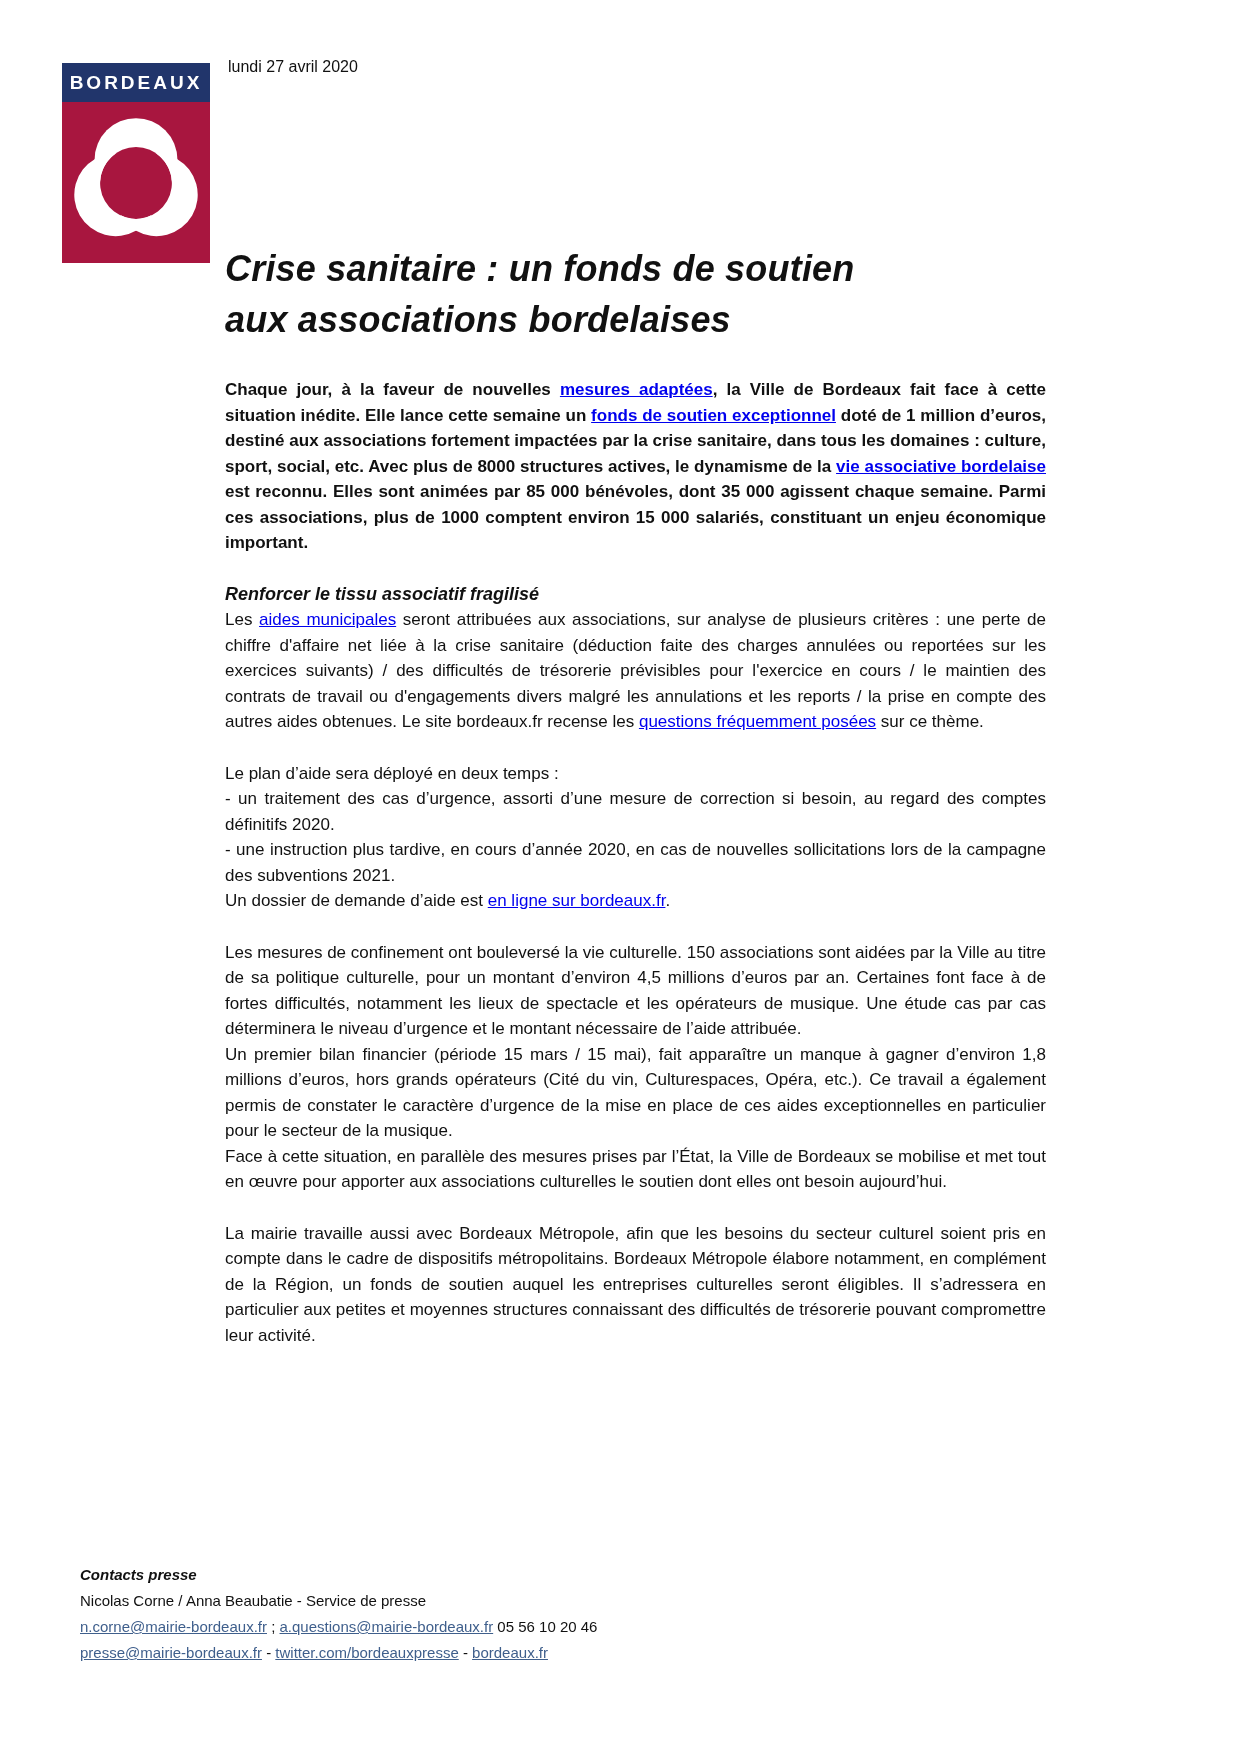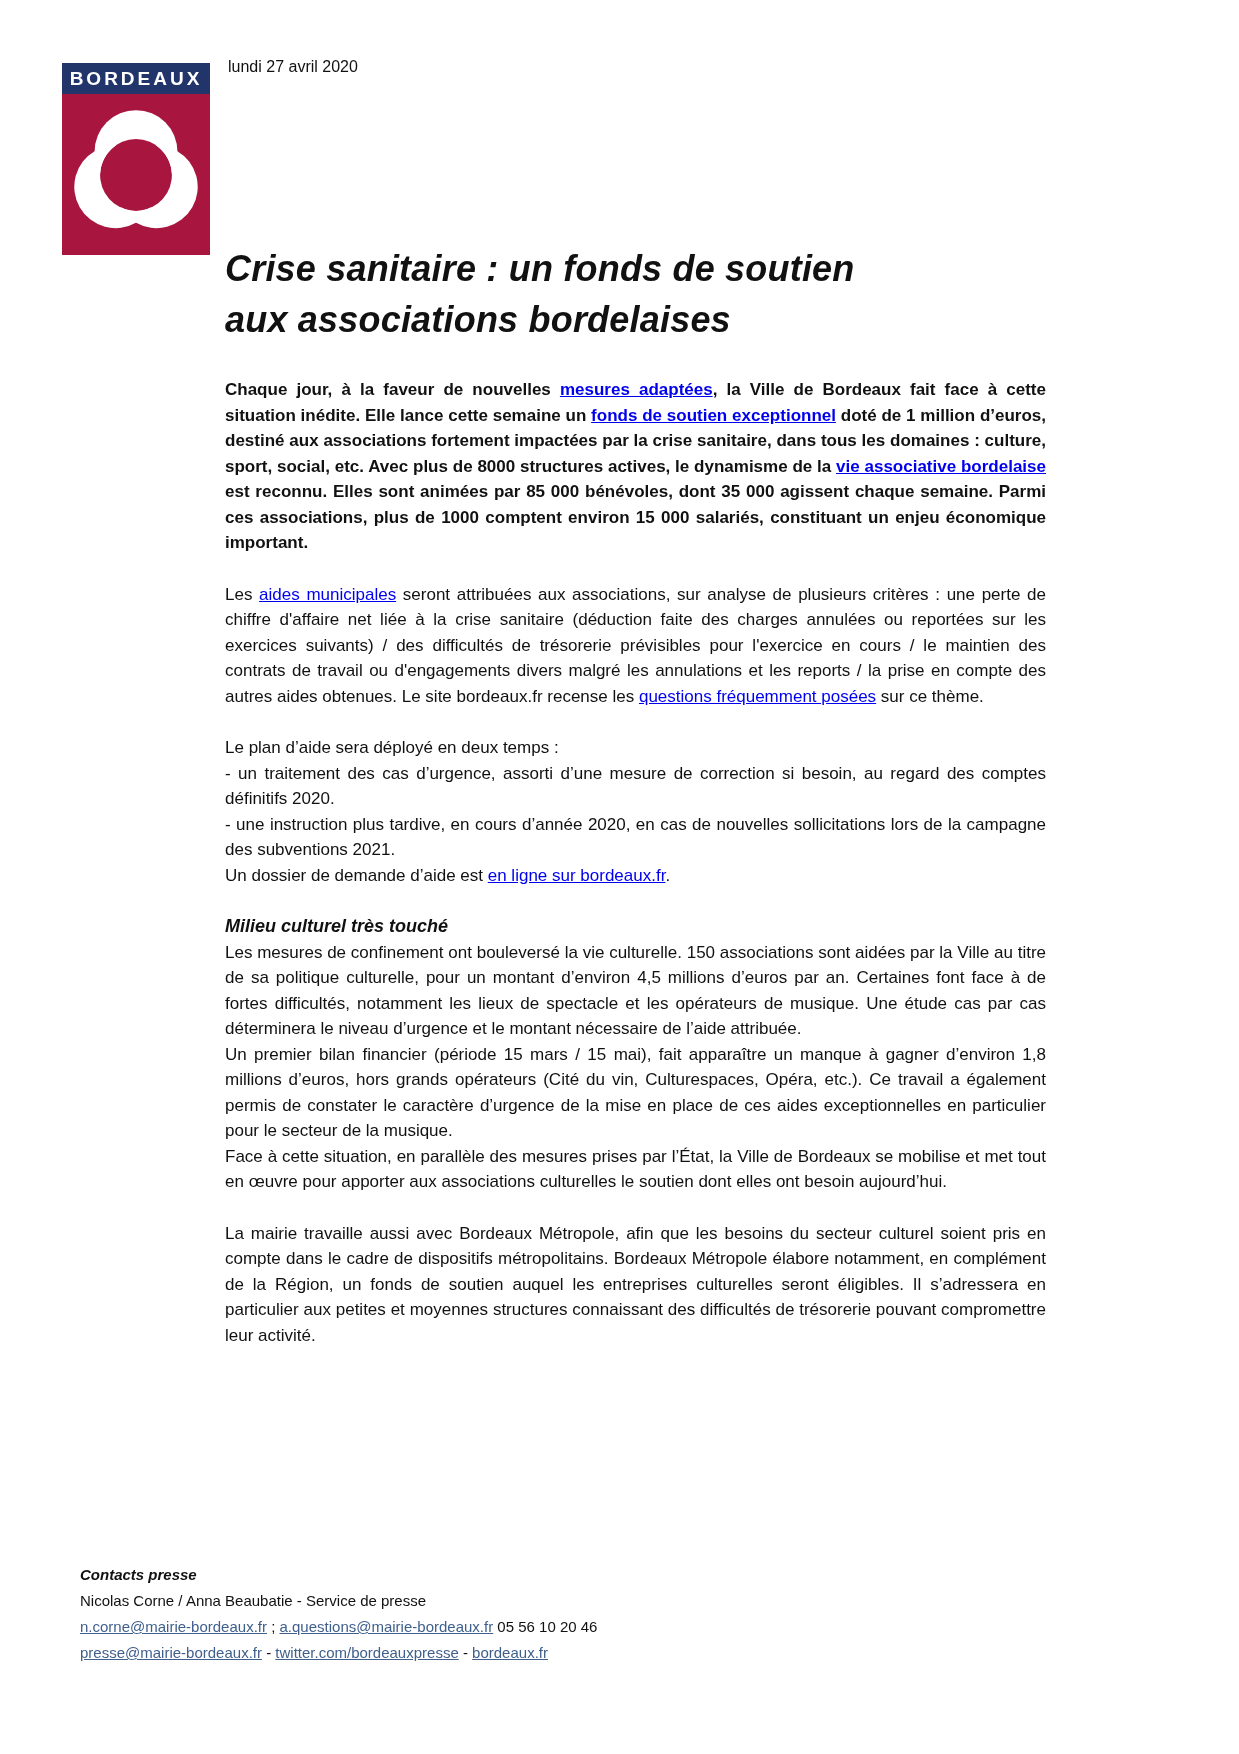--- a/index.html
+++ b/index.html
@@ -8,21 +8,21 @@
     width:1239px;height:1754px;
     background:#ffffff;
     margin:0 auto;
     font-family:"Liberation Sans","DejaVu Sans",sans-serif;
     color:var(--text,#111);
     overflow:hidden;
   }
   
   .logo{position:absolute;left:62px;top:63px;width:148px;}
   .logo-band{
-    height:31px;background:var(--logo-navy,#21356b);
+    height:39px;background:var(--logo-navy,#21356b);
     color:#fff;font-weight:bold;font-size:19px;letter-spacing:3px;
     display:flex;align-items:center;justify-content:center;
   }
   .logo-square{
     height:161px;background:var(--logo-crimson,#a8163f);
     display:flex;align-items:center;justify-content:center;
   }
   
   .doc-date{position:absolute;left:228px;top:58px;font-size:16px;}
   .doc-type{position:absolute;left:228px;top:130px;font-size:29px;}
@@ -77,26 +77,26 @@
       </svg>
     </div>
   </div>
 
   <div class="doc-date">lundi 27 avril 2020</div>
 
   <div class="content">
     <h1 class="title">Crise sanitaire : un fonds de soutien aux associations bordelaises</h1>
     <div class="body-blocks" id="body-blocks">
         <p class="bold"><span>Chaque jour, à la faveur de nouvelles </span><a class="body-link">mesures adaptées</a><span>, la Ville de Bordeaux fait face à cette situation inédite. Elle lance cette semaine un </span><a class="body-link">fonds de soutien exceptionnel</a><span> doté de 1 million d’euros, destiné aux associations fortement impactées par la crise sanitaire, dans tous les domaines : culture, sport, social, etc. Avec plus de 8000 structures actives, le dynamisme de la </span><a class="body-link">vie associative bordelaise</a><span> est reconnu. Elles sont animées par 85 000 bénévoles, dont 35 000 agissent chaque semaine. Parmi ces associations, plus de 1000 comptent environ 15 000 salariés, constituant un enjeu économique important.</span></p>
+        <h2>Renforcer le tissu associatif fragilisé</h2>
         <p><span>Les </span><a class="body-link">aides municipales</a><span> seront attribuées aux associations, sur analyse de plusieurs critères : une perte de chiffre d'affaire net liée à la crise sanitaire (déduction faite des charges annulées ou reportées sur les exercices suivants) / des difficultés de trésorerie prévisibles pour l'exercice en cours / le maintien des contrats de travail ou d'engagements divers malgré les annulations et les reports / la prise en compte des autres aides obtenues. Le site bordeaux.fr recense les </span><a class="body-link">questions fréquemment posées</a><span> sur ce thème.</span></p>
         <p><span>Le plan d’aide sera déployé en deux temps :
 - un traitement des cas d’urgence, assorti d’une mesure de correction si besoin, au regard des comptes définitifs 2020.
 - une instruction plus tardive, en cours d’année 2020, en cas de nouvelles sollicitations lors de la campagne des subventions 2021.
 Un dossier de demande d’aide est </span><a class="body-link">en ligne sur bordeaux.fr</a><span>.</span></p>
-        <h2>Milieu culturel très touché</h2>
         <p><span>Les mesures de confinement ont bouleversé la vie culturelle. 150 associations sont aidées par la Ville au titre de sa politique culturelle, pour un montant d’environ 4,5 millions d’euros par an. Certaines font face à de fortes difficultés, notamment les lieux de spectacle et les opérateurs de musique. Une étude cas par cas déterminera le niveau d’urgence et le montant nécessaire de l’aide attribuée.
 Un premier bilan financier (période 15 mars / 15 mai), fait apparaître un manque à gagner d’environ 1,8 millions d’euros, hors grands opérateurs (Cité du vin, Culturespaces, Opéra, etc.). Ce travail a également permis de constater le caractère d’urgence de la mise en place de ces aides exceptionnelles en particulier pour le secteur de la musique.
 Face à cette situation, en parallèle des mesures prises par l’État, la Ville de Bordeaux se mobilise et met tout en œuvre pour apporter aux associations culturelles le soutien dont elles ont besoin aujourd’hui.</span></p>
         <p><span>La mairie travaille aussi avec Bordeaux Métropole, afin que les besoins du secteur culturel soient pris en compte dans le cadre de dispositifs métropolitains. Bordeaux Métropole élabore notamment, en complément de la Région, un fonds de soutien auquel les entreprises culturelles seront éligibles. Il s’adressera en particulier aux petites et moyennes structures connaissant des difficultés de trésorerie pouvant compromettre leur activité.</span></p>
       </div>
   </div>
 
   <div class="contacts">
     <div class="contacts-heading">Contacts presse</div>
     <div id="contact-lines">

